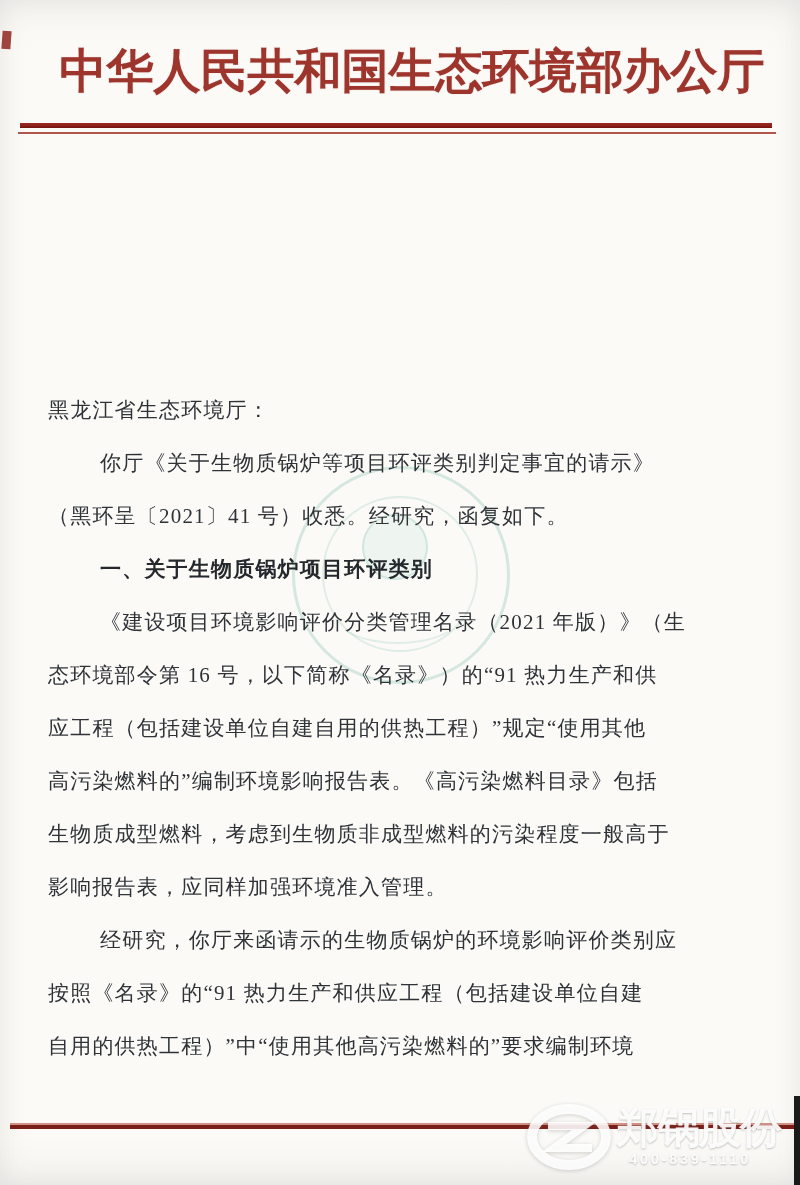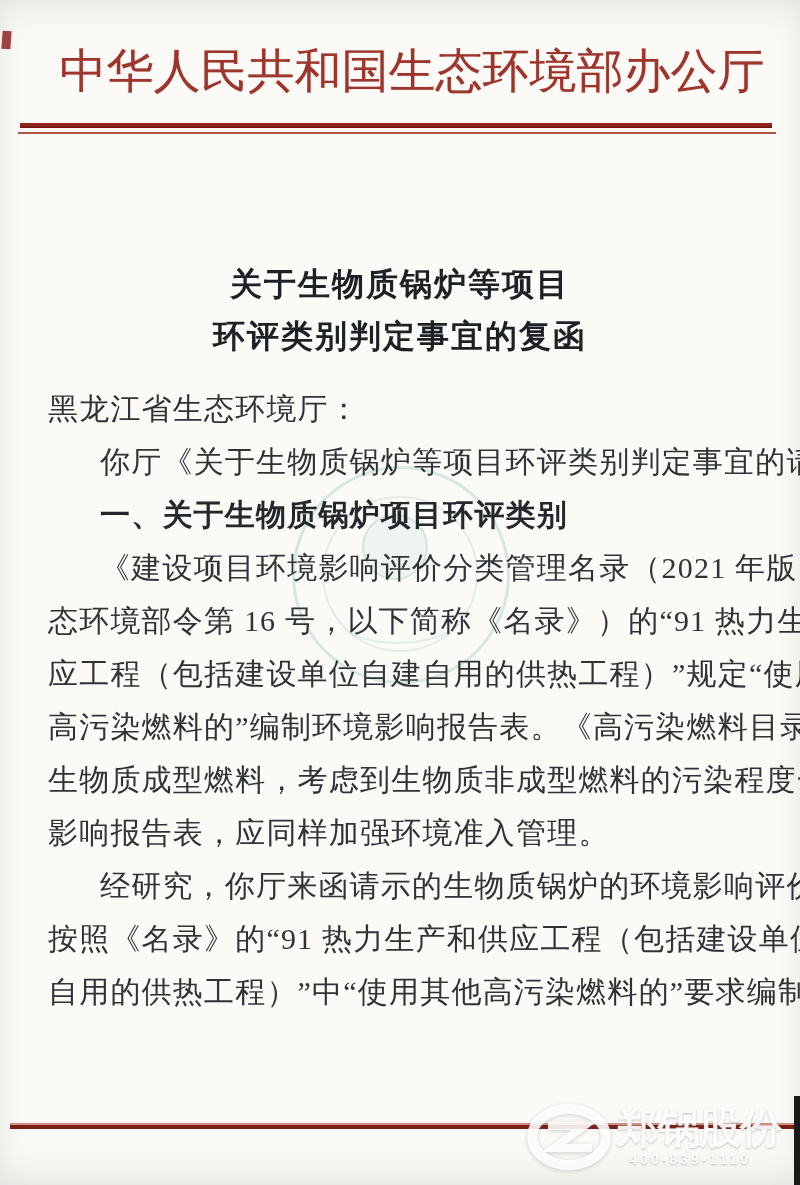--- a/index.html
+++ b/index.html
@@ -11,21 +11,21 @@
   html,body{margin:0;padding:0;}
   body{width:800px;height:1185px;font-family:"Liberation Serif","DejaVu Serif",serif;}
   .page{
     position:relative;width:800px;height:1185px;overflow:hidden;
     background:linear-gradient(180deg,#f6f5f2 0%,var(--paper) 4%,var(--paper) 96%,#f4f3f0 100%);
     box-shadow:inset 0 0 28px rgba(90,85,80,0.12);
   }
   .corner-mark{position:absolute;left:2px;top:31px;width:9px;height:18px;background:var(--cornerMark);opacity:.85;transform:rotate(4deg);}
   .org-name{
     position:absolute;left:0;right:0;top:40px;height:62px;line-height:62px;
-    text-align:center;font-size:47px;font-weight:400;color:var(--headerRed);letter-spacing:0px;
+    text-align:center;font-size:47px;font-weight:700;color:var(--headerRed);letter-spacing:0px;
     text-shadow:0 0 1px rgba(158,53,45,.4);white-space:nowrap;margin-left:24px;
   }
   .rule-thick{position:absolute;left:20px;right:28px;top:123px;height:5px;
     background:linear-gradient(180deg,#9c2c24 0%,var(--ruleDark) 60%,#70140f 100%);}
   .rule-thin{position:absolute;left:18px;right:24px;top:132px;height:2px;background:var(--ruleThin);}
   .doc-number{
     position:absolute;right:55px;top:156px;font-size:26px;color:var(--docNumberInk);
     letter-spacing:2px;white-space:nowrap;
   }
   .doc-title{
@@ -37,21 +37,21 @@
     border:3px solid var(--sealTeal);opacity:.75;}
   .seal-mid{position:absolute;left:322px;top:496px;width:152px;height:152px;border-radius:50%;
     border:2px solid var(--sealTeal);opacity:.55;}
   .seal-core{position:absolute;left:362px;top:514px;width:62px;height:62px;border-radius:50%;
     border:2px solid var(--sealTeal);background:rgba(148,203,186,0.18);opacity:.7;}
   .seal-arc{position:absolute;left:336px;top:590px;width:120px;height:50px;border-radius:50%;
     border:2px solid transparent;border-bottom-color:var(--sealTeal);opacity:.5;}
   .body-text{position:absolute;left:48px;right:48px;top:383px;z-index:1;}
   .line{
     height:53px;display:flex;align-items:center;
-    font-size:30px;color:var(--ink);letter-spacing:1.2px;white-space:nowrap;
+    font-size:21px;color:var(--ink);letter-spacing:1.2px;white-space:nowrap;
   }
   .line.indent{padding-left:52px;}
   .line.hei{font-family:Liberation Serif, serif;font-weight:700;color:#24282c;}
   .bottom-rule{position:absolute;left:10px;right:0;top:1123px;height:6px;z-index:2;
     background:linear-gradient(180deg,var(--bottomRuleHighlight) 0 2px,var(--bottomRule) 2px 100%);}
   .brand-watermark{position:absolute;left:0;top:0;width:800px;height:1185px;z-index:3;pointer-events:none;}
   .brand-logo{position:absolute;left:526px;top:1104px;width:86px;height:66px;
     filter:drop-shadow(0 1px 2px rgba(110,110,110,0.35));opacity:.95;}
   .brand-name{
     position:absolute;left:617px;top:1100px;width:180px;height:56px;line-height:56px;
@@ -80,28 +80,25 @@
   </div>
 
   <div class="corner-mark"></div>
 
   <div class="org-name">中华人民共和国生态环境部办公厅</div>
 
   <div class="rule-thick"></div>
   <div class="rule-thin"></div>
 
 
-  <div class="doc-title">
-    <div>关于生物质锅炉等项目</div>
-    <div>环评类别判定事宜的复函</div>
-  </div>
 
   <div class="body-text" id="body-lines">
       <div class="line">黑龙江省生态环境厅：</div>
       <div class="line indent">你厅《关于生物质锅炉等项目环评类别判定事宜的请示》</div>
+      <div class="line">（黑环呈〔2021〕41 号）收悉。经研究，函复如下。</div>
       <div class="line indent hei">一、关于生物质锅炉项目环评类别</div>
       <div class="line indent">《建设项目环境影响评价分类管理名录（2021 年版）》（生</div>
       <div class="line">态环境部令第 16 号，以下简称《名录》）的“91 热力生产和供</div>
       <div class="line">应工程（包括建设单位自建自用的供热工程）”规定“使用其他</div>
       <div class="line">高污染燃料的”编制环境影响报告表。《高污染燃料目录》包括</div>
       <div class="line">生物质成型燃料，考虑到生物质非成型燃料的污染程度一般高于</div>
       <div class="line">影响报告表，应同样加强环境准入管理。</div>
       <div class="line indent">经研究，你厅来函请示的生物质锅炉的环境影响评价类别应</div>
       <div class="line">按照《名录》的“91 热力生产和供应工程（包括建设单位自建</div>
       <div class="line">自用的供热工程）”中“使用其他高污染燃料的”要求编制环境</div>

